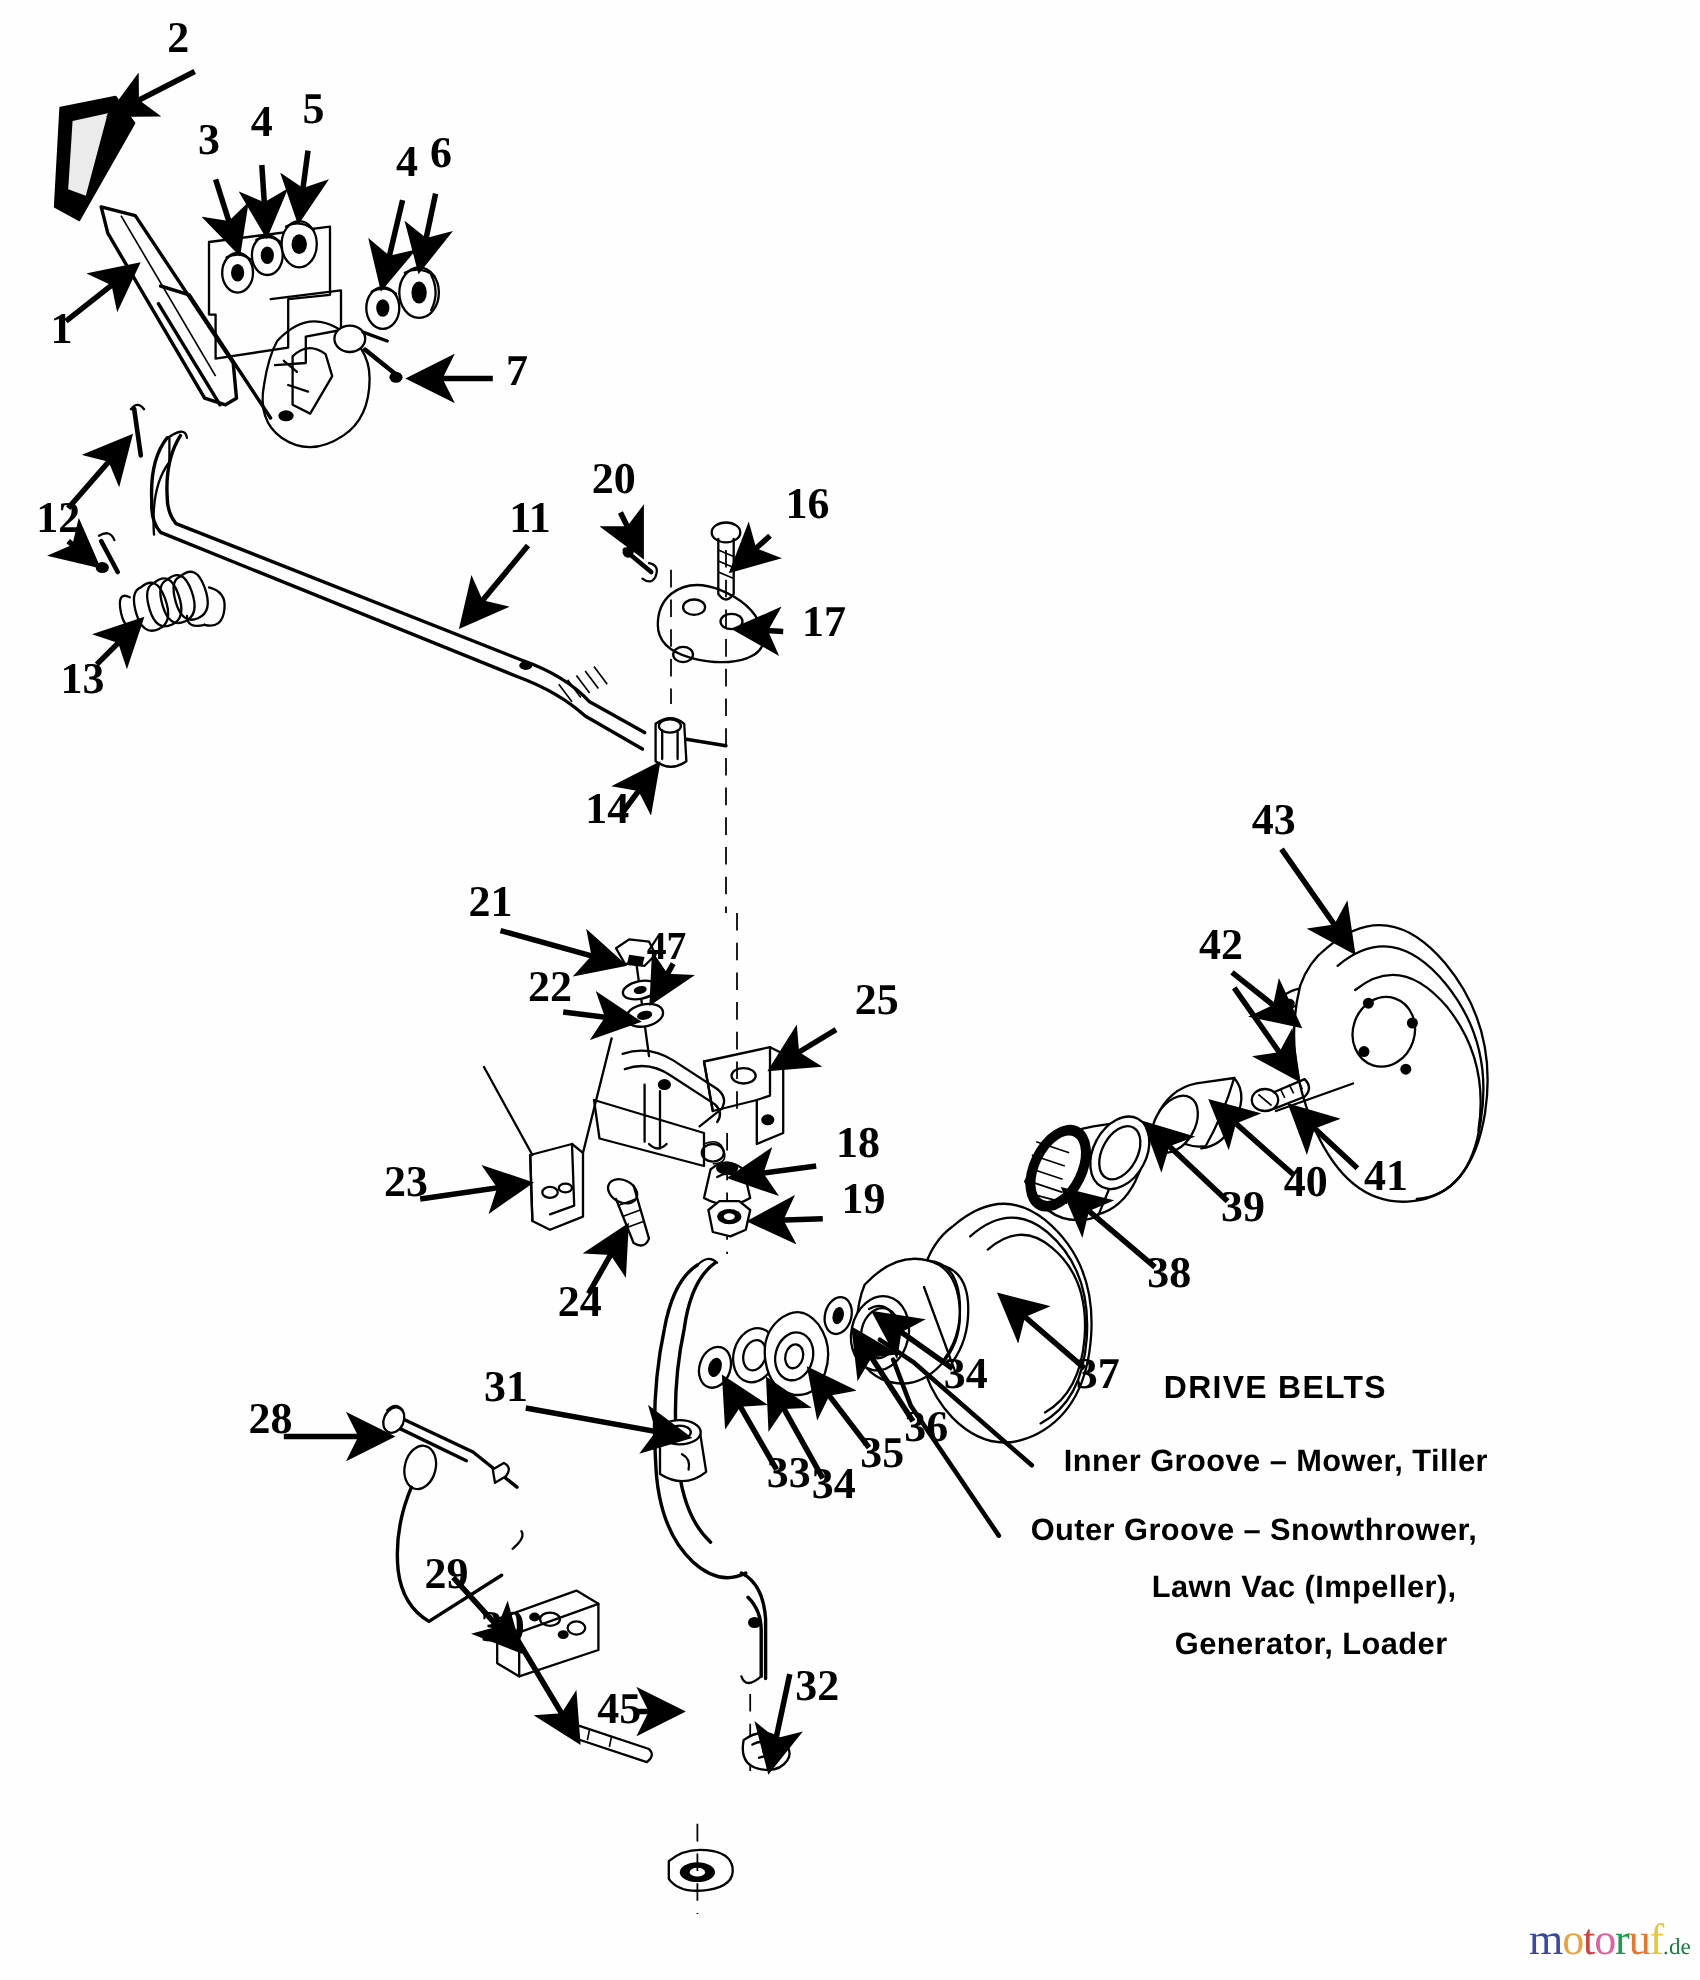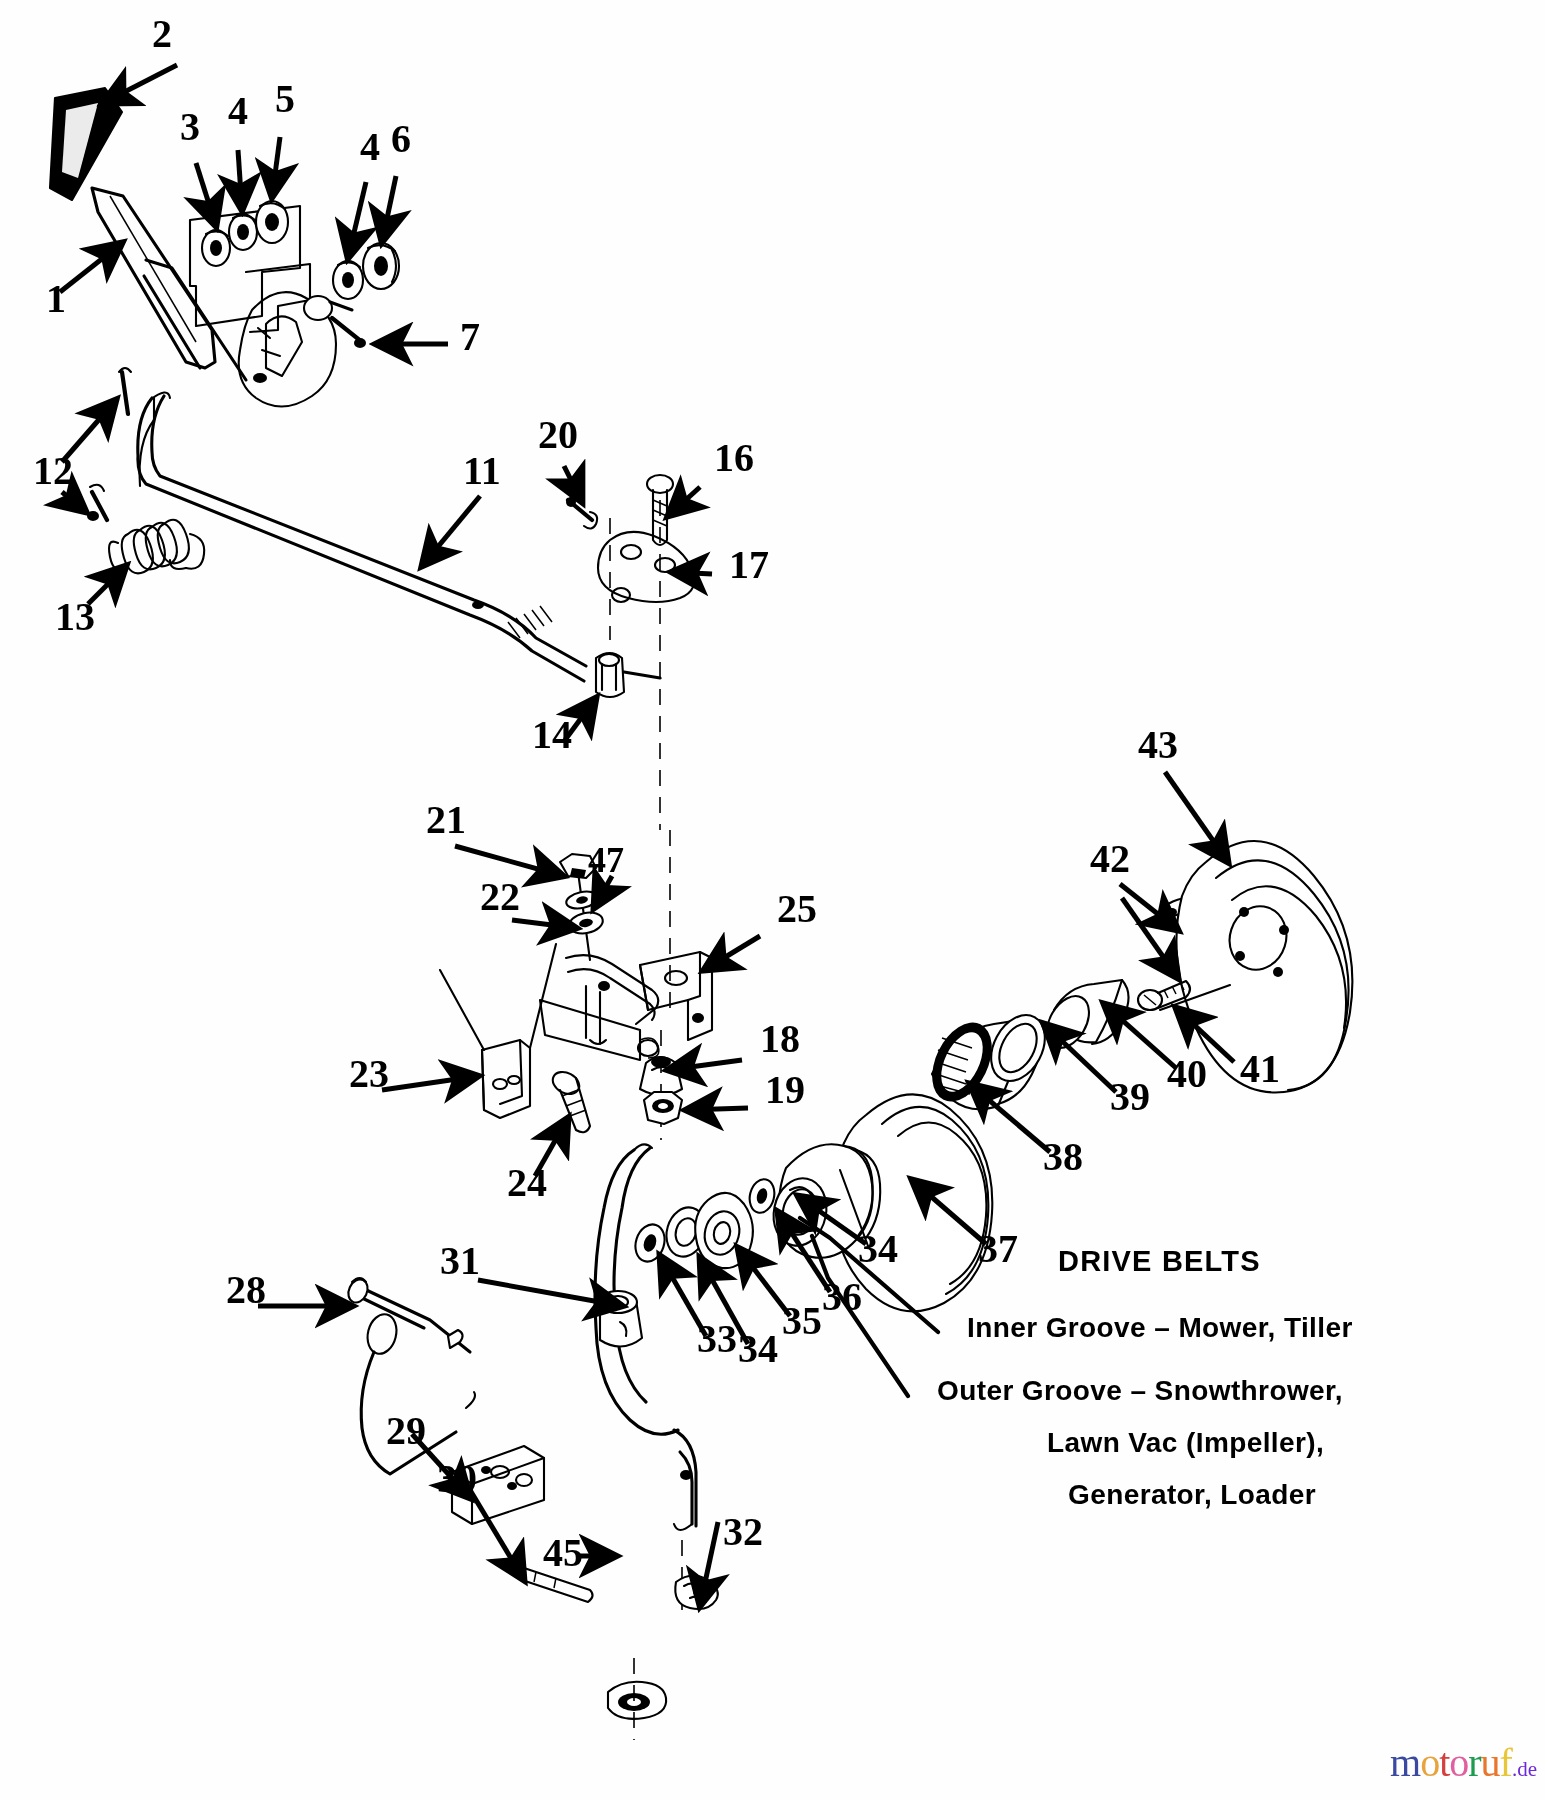--- a/index.html
+++ b/index.html
@@ -5,21 +5,21 @@
   html,body{margin:0;padding:0;background:#ffffff;}
   body{font-family:"Liberation Sans",sans-serif;}
   #sheet{position:relative;width:1545px;height:1800px;background:#fefefe;overflow:hidden;}
   svg.layer{position:absolute;left:0;top:0;width:1545px;height:1800px;}
   .cal{font-family:"Liberation Serif",serif;font-weight:bold;font-size:40px;fill:#000;}
   .calsm{font-family:"Liberation Serif",serif;font-weight:bold;font-size:36px;fill:#000;}
   .belt-title{font-family:"Liberation Sans",sans-serif;font-weight:bold;font-size:29px;fill:#000;letter-spacing:1.2px;}
   .belt-line{font-family:"Liberation Sans",sans-serif;font-weight:bold;font-size:28px;fill:#000;letter-spacing:.4px;}
   .wm{position:absolute;right:8px;bottom:14px;font-family:"Liberation Serif",serif;font-size:40px;letter-spacing:-1px;}
   .wm span{display:inline-block;}
-  .wm .de{font-size:21px;color:#6d28d9;letter-spacing:0;}
+  .wm .de{font-size:21px;color:#15803d;letter-spacing:0;}
   .thk{stroke:#000;stroke-width:4.2;fill:none;stroke-linecap:round;stroke-linejoin:round;}
   .med{stroke:#000;stroke-width:3.1;fill:none;stroke-linecap:round;stroke-linejoin:round;}
   .thn{stroke:#000;stroke-width:2.1;fill:none;stroke-linecap:round;stroke-linejoin:round;}
   .hair{stroke:#000;stroke-width:1.5;fill:none;}
   .dash{stroke:#000;stroke-width:1.6;fill:none;stroke-dasharray:16 11;}
   .fillk{fill:#000;}
   .fillw{fill:#fff;}
 </style>
 </head>
 <body>

